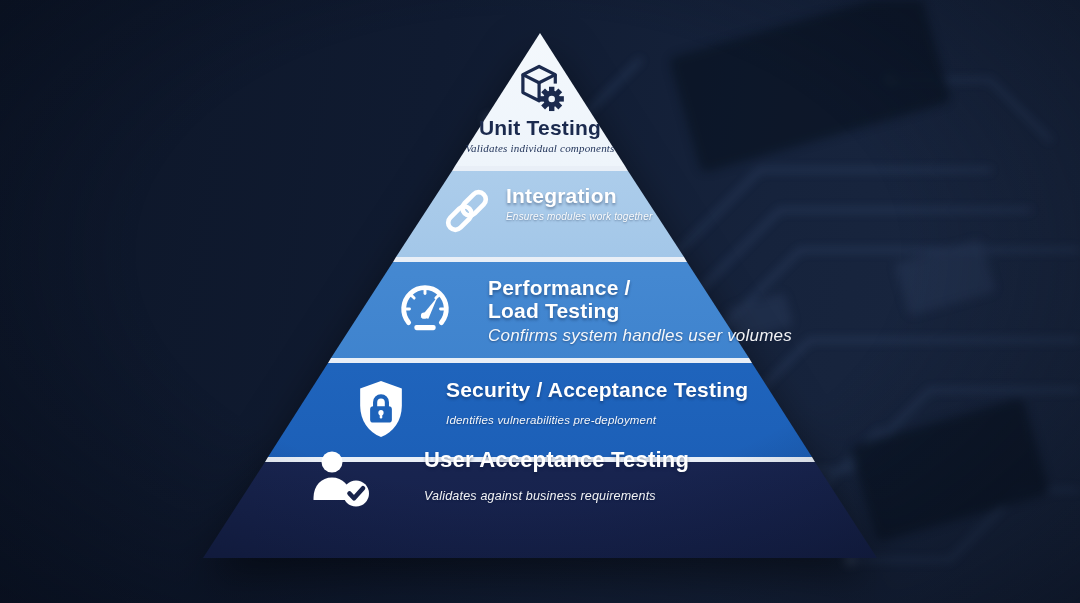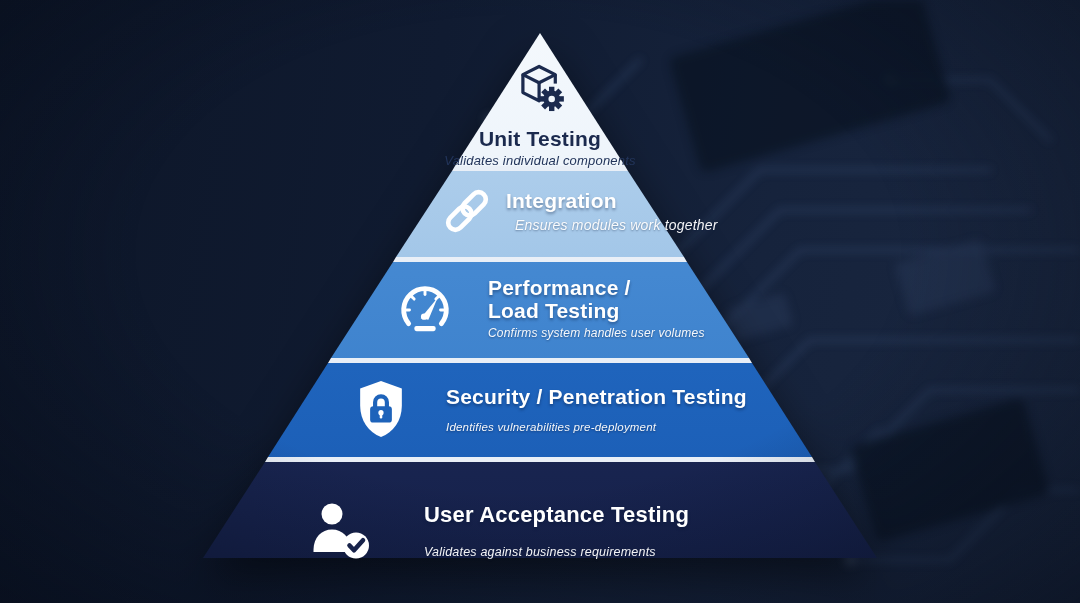--- a/index.html
+++ b/index.html
@@ -17,41 +17,41 @@
   .tier-1{clip-path:polygon(540px 33px,625px 166px,455px 166px);}
   .sep-1 {clip-path:polygon(455px 166px,625px 166px,628px 171px,452px 171px);}
   .tier-2{clip-path:polygon(452px 171px,628px 171px,684px 257px,396px 257px);}
   .sep-2 {clip-path:polygon(396px 257px,684px 257px,687px 262px,393px 262px);}
   .tier-3{clip-path:polygon(393px 262px,687px 262px,749px 358px,331px 358px);}
   .sep-3 {clip-path:polygon(331px 358px,749px 358px,752px 363px,328px 363px);}
   .tier-4{clip-path:polygon(328px 363px,752px 363px,812px 457px,268px 457px);}
   .sep-4 {clip-path:polygon(268px 457px,812px 457px,815px 462px,265px 462px);}
   .tier-5{clip-path:polygon(265px 462px,815px 462px,877px 558px,203px 558px);}
   
-  .content{position:absolute;z-index:3;display:flex;align-items:center;}
+  .content{position:absolute;z-index:3;display:flex;align-items:flex-start;}
   .content .txt{display:flex;flex-direction:column;}
   .title{font-weight:700;letter-spacing:.2px;line-height:1.1;}
   .title-line:empty{display:none;}
   .subtitle{font-style:italic;margin-top:4px;letter-spacing:.2px;}
   .on-blue .title{color:#ffffff;text-shadow:0 2px 3px rgba(8,22,55,.4);}
   .on-blue .subtitle{color:rgba(255,255,255,.95);text-shadow:0 1px 2px rgba(8,22,55,.4);}
   
   #content-unit{left:390px;top:62px;width:300px;flex-direction:column;align-items:center;text-align:center;}
-  #content-unit .title{font-size:21px;color:#1b2a4e;margin-top:11px;text-align:center;}
-  #content-unit .subtitle{font-size:13px;color:#22345a;margin-top:3px;}
+  #content-unit .title{font-size:21px;color:#1b2a4e;margin-top:0;text-align:center;}
+  #content-unit .subtitle{font-size:11px;color:#22345a;margin-top:3px;font-family:Liberation Serif, serif;}
   #content-integration{left:440px;top:184px;gap:12px;}
   #content-integration .title{font-size:21px;}
-  #content-integration .subtitle{font-size:14px;margin-left:9px;}
+  #content-integration .subtitle{font-size:10px;}
   #content-performance{left:394px;top:276px;gap:32px;}
   #content-performance .title{font-size:21px;}
-  #content-performance .subtitle{font-size:12px;font-style:italic;}
+  #content-performance .subtitle{font-size:17px;font-style:italic;}
   #content-security{left:352px;top:378px;gap:36px;}
   #content-security .title{font-size:21px;}
   #content-security .subtitle{font-size:11.5px;margin-top:13px;}
-  #content-uat{left:306px;top:500px;gap:50px;}
+  #content-uat{left:306px;top:448px;gap:50px;}
   #content-uat .title{font-size:22px;}
   #content-uat .subtitle{font-size:12.5px;margin-top:17px;}
   .icon{flex:0 0 auto;display:block;}
 </style>
 </head>
 <body>
 
 <div id="stage">
 
   <svg id="circuit-bg" viewBox="0 0 650 603" aria-hidden="true">
@@ -161,21 +161,21 @@
 
   <div class="content on-blue" id="content-security">
     <svg class="icon" width="58" height="62" viewBox="0 0 64 68" aria-hidden="true">
       <path d="M32 3 L55 11.5 V30 C55 47 45.5 59.5 32 65 C18.5 59.5 9 47 9 30 V11.5 Z" fill="#ffffff"></path>
       <path d="M25.5 32 v-5.5 a6.5 6.5 0 0 1 13 0 V32" fill="none" stroke="#1e63ba" stroke-width="4.6"></path>
       <rect x="20" y="31" width="24" height="18" rx="3.5" fill="#1e63ba"></rect>
       <circle cx="32" cy="38" r="2.9" fill="#ffffff"></circle>
       <rect x="30.6" y="39" width="2.8" height="5.5" rx="1.3" fill="#ffffff"></rect>
     </svg>
     <div class="txt">
-      <div class="title"><span class="title-line">Security / Penetration Testing</span></div>
+      <div class="title"><span class="title-line">Security / Acceptance Testing</span></div>
       <div class="subtitle">Identifies vulnerabilities pre-deployment</div>
     </div>
   </div>
 
   <div class="content on-blue" id="content-uat">
     <svg class="icon" width="68" height="62" viewBox="0 0 66 62" aria-hidden="true">
       <circle cx="25" cy="14" r="10.5" fill="#ffffff"></circle>
       <path d="M6.5 52 v-2 C6.5 37.5 14.5 29.5 25 29.5 C35.5 29.5 43.5 37.5 43.5 50 V52 Z" fill="#ffffff"></path>
       <circle cx="49" cy="45.5" r="13" fill="#ffffff"></circle>
       <path d="M42.5 45.5 l4.5 4.8 l9-10" stroke="#18234a" stroke-width="4.6" fill="none" stroke-linecap="round" stroke-linejoin="round"></path>

